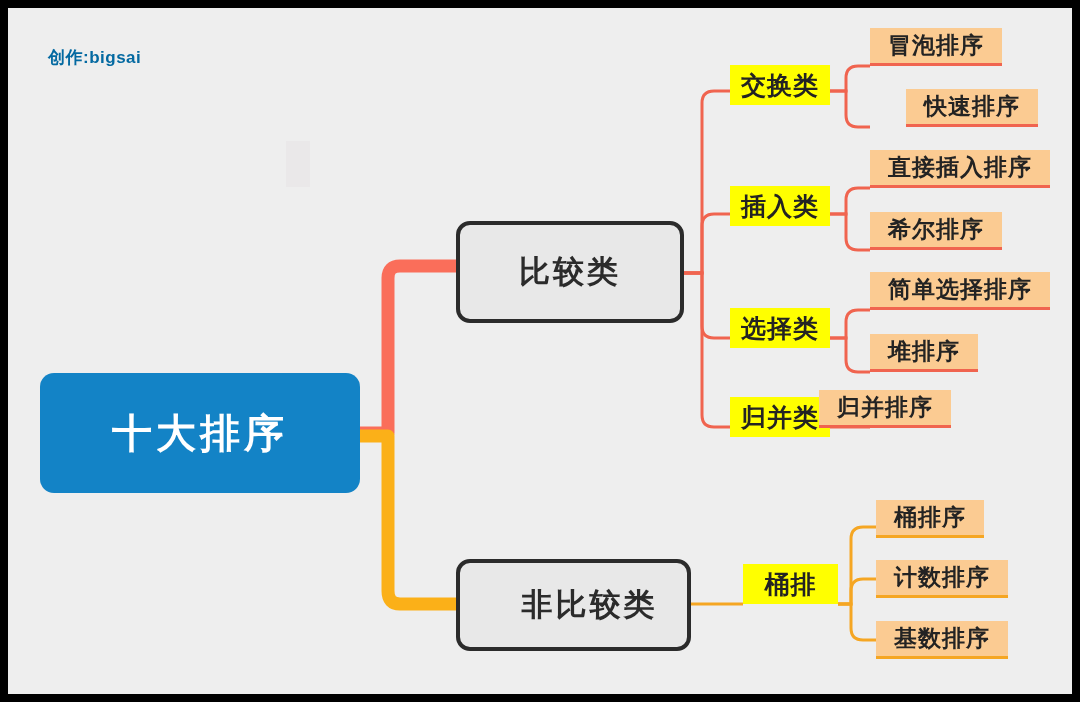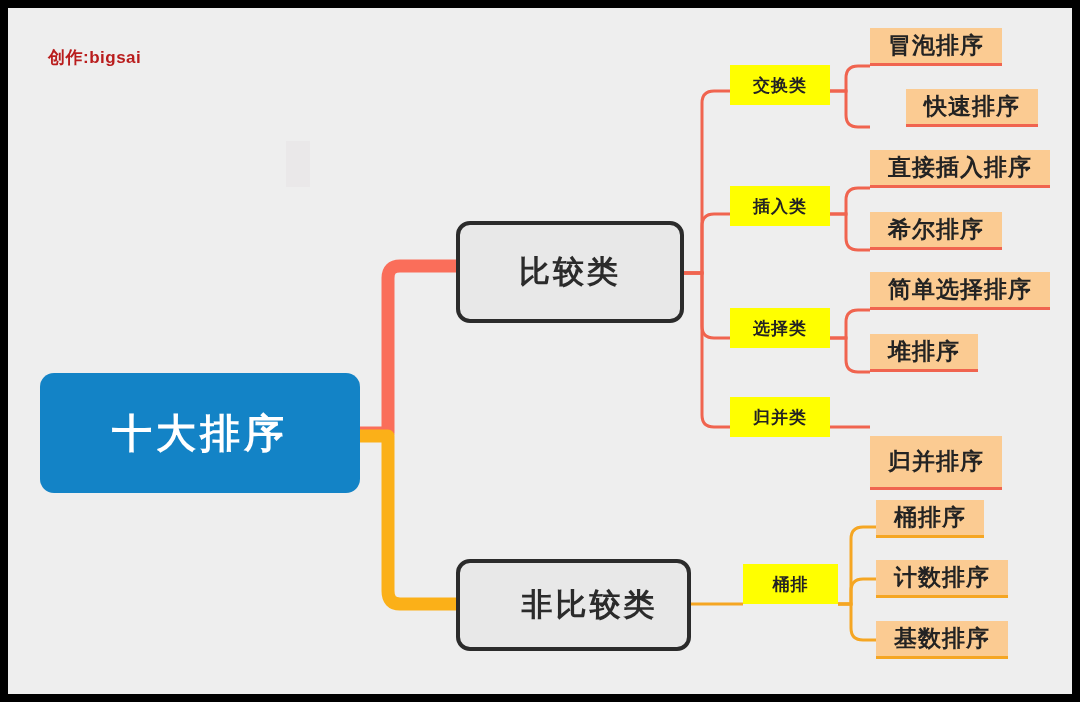--- a/index.html
+++ b/index.html
@@ -59,41 +59,41 @@
     color: #2b2b2b;
     font-size: 31px;
     font-weight: 700;
     letter-spacing: 3px;
     align-items: center;
   }
 
   .cat {
     background: #ffff00;
     color: #232323;
-    font-size: 17px;
+    font-size: 25px;
     font-weight: 700;
     letter-spacing: 1px;
   }
 
   .leaf {
     background: #fbcb92;
     color: #232323;
     font-size: 23px;
     font-weight: 700;
     letter-spacing: 1px;
   }
   .leaf.ul-red { border-bottom: 3px solid #f0644f; }
   .leaf.ul-orange { border-bottom: 3px solid #f5a623; }
 
   
   #credit {
     position: absolute;
     left: 40px;
     top: 38px;
-    color: #b91c1c;
+    color: #0369a1;
     font-size: 17px;
     font-weight: 700;
     letter-spacing: 0.5px;
   }
 
   
   #ghost {
     position: absolute;
     left: 278px;
     top: 133px;
@@ -228,21 +228,21 @@
     <span>希尔排序</span>
   </div>
 
   <div class="node leaf ul-red" style="left:862px; top:264px; width:180px; height:38px;">
     <span>简单选择排序</span>
   </div>
   <div class="node leaf ul-red" style="left:862px; top:326px; width:108px; height:38px;">
     <span>堆排序</span>
   </div>
 
-  <div class="node leaf ul-red" style="left:862px; top:382px; width:132px; height:54px;margin-top:46px;">
+  <div class="node leaf ul-red" style="left:811px; top:382px; width:132px; height:38px;">
     <span>归并排序</span>
   </div>
 
   <div class="node leaf ul-orange" style="left:868px; top:492px; width:108px; height:38px;">
     <span>桶排序</span>
   </div>
   <div class="node leaf ul-orange" style="left:868px; top:552px; width:132px; height:38px;">
     <span>计数排序</span>
   </div>
   <div class="node leaf ul-orange" style="left:868px; top:613px; width:132px; height:38px;">

